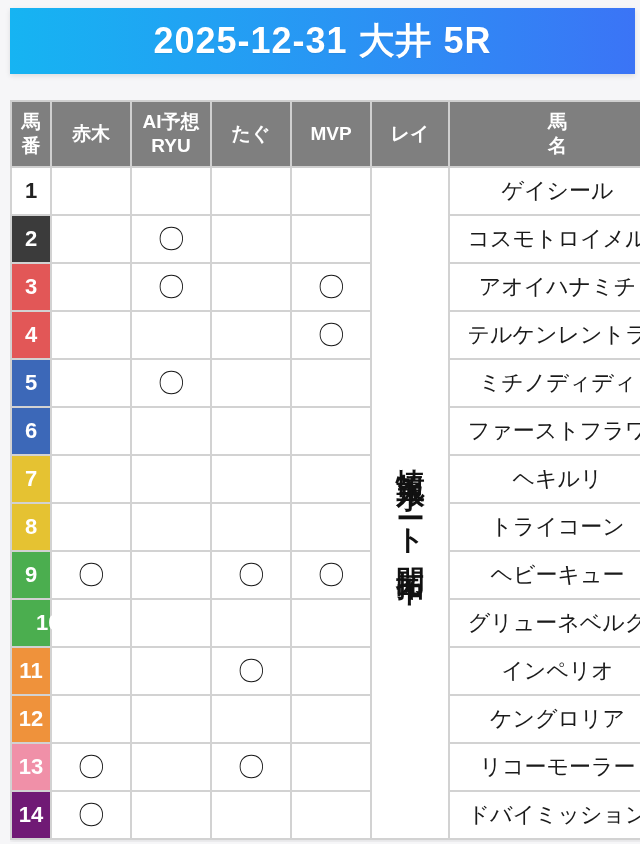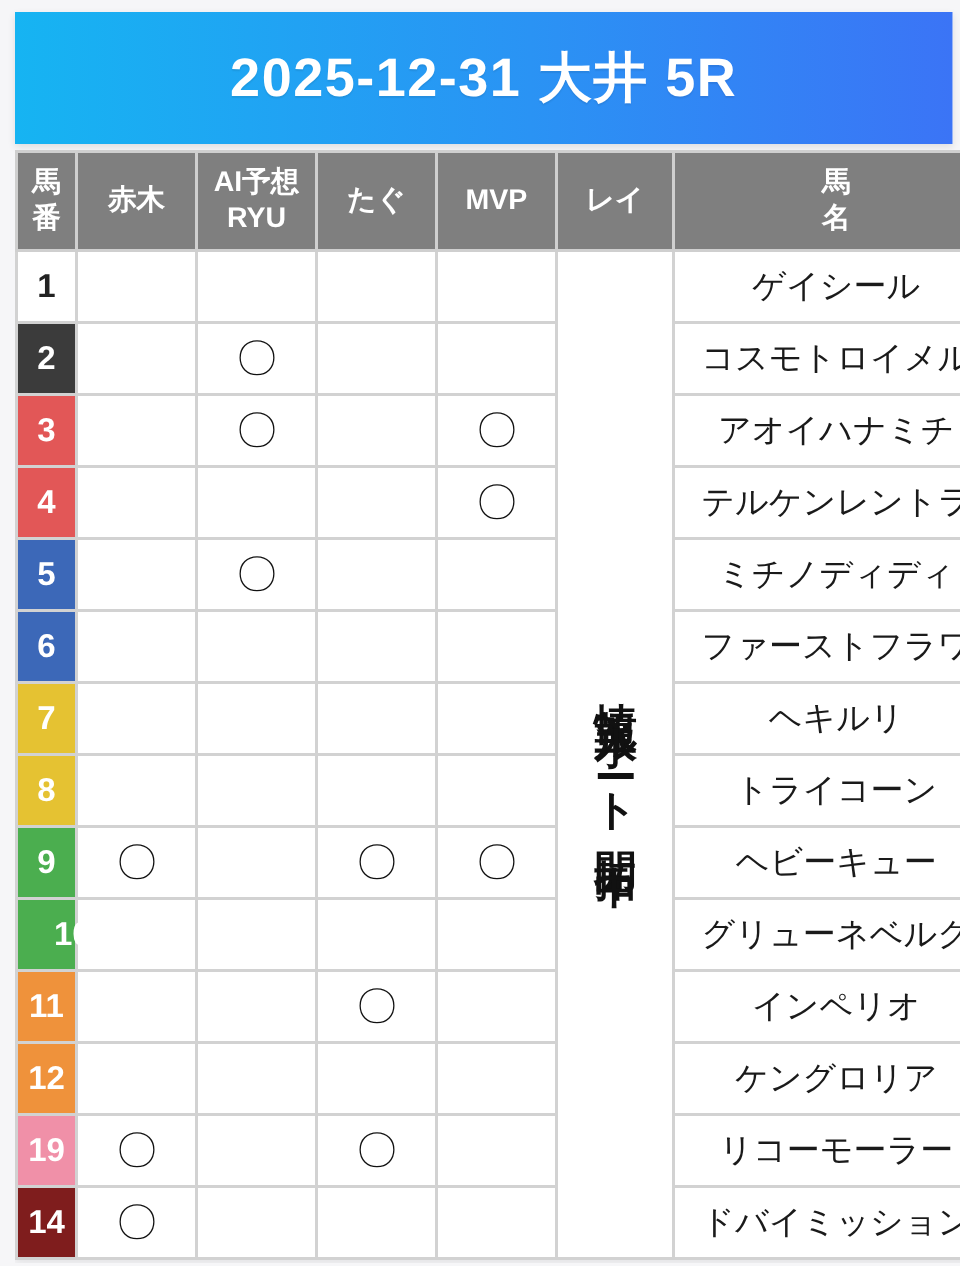--- a/index.html
+++ b/index.html
@@ -1,20 +1,20 @@
 <!DOCTYPE html>
 <html><head>
 <meta charset="utf-8">
 <style>
   * { margin:0; padding:0; box-sizing:border-box; }
   html,body { width:640px; height:844px; overflow:hidden;
     background:#f6f6f8; font-family:"Liberation Sans","DejaVu Sans",sans-serif; }
 
   .banner {
-    position:absolute; left:10px; top:8px; width:625px; height:88px;
+    position:absolute; left:10px; top:8px; width:625px; height:66px;
     background:linear-gradient(90deg,#16b4f2 0%,#2a93f4 55%,#3b74f6 100%);
     display:flex; align-items:center; justify-content:center;
     box-shadow:0 2px 5px rgba(0,0,0,0.10);
   }
   .banner-title {
     color:#ffffff; font-size:36px; font-weight:700; letter-spacing:1px;
     text-shadow:0 1px 1px rgba(0,0,0,0.08);
   }
 
   .table-wrap {
@@ -181,29 +181,29 @@
       </tr>
       <tr>
         <td class="num" style="background: rgb(239, 146, 59); margin-top: 24px;">12</td>
         <td class="mark"></td>
         <td class="mark"></td>
         <td class="mark"></td>
         <td class="mark"></td>
         <td class="name">ケングロリア</td>
       </tr>
       <tr>
-        <td class="num" style="background: rgb(240, 144, 168);">19</td>
+        <td class="num" style="background: rgb(240, 144, 168);">13</td>
         <td class="mark">〇</td>
         <td class="mark"></td>
         <td class="mark">〇</td>
         <td class="mark"></td>
         <td class="name">リコーモーラー</td>
       </tr>
       <tr>
-        <td class="num" style="background: #7f1d1d;">14</td>
+        <td class="num" style="background: #701a75;">14</td>
         <td class="mark">〇</td>
         <td class="mark"></td>
         <td class="mark"></td>
         <td class="mark"></td>
         <td class="name">ドバイミッション</td>
       </tr>
     </tbody>
   </table>
 </div>
 

